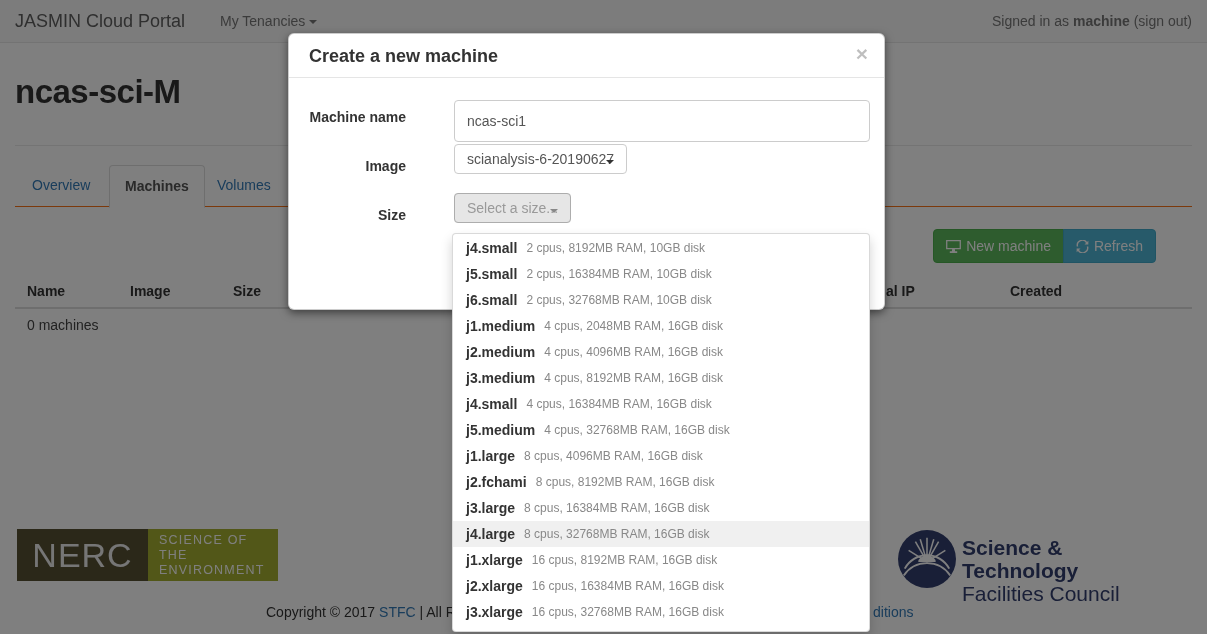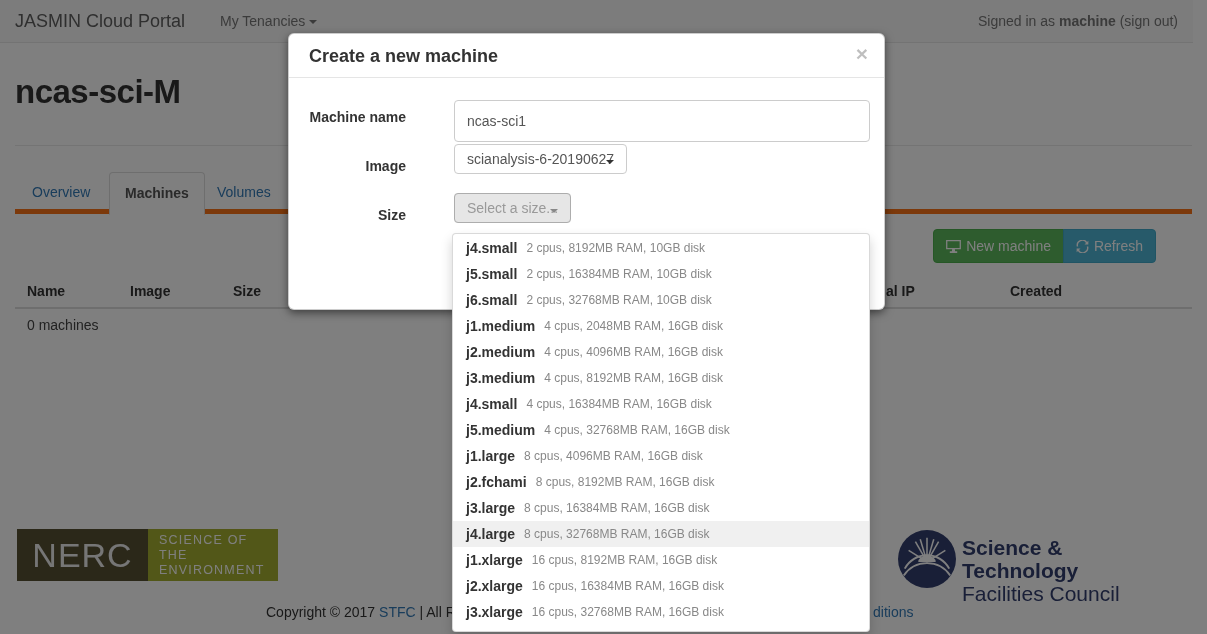--- a/index.html
+++ b/index.html
@@ -2,32 +2,32 @@
 <html><head>
 <meta charset="utf-8">
 <style>
   * { margin:0; padding:0; box-sizing:border-box; }
   html,body { width:1207px; height:634px; overflow:hidden; }
   body { position:relative; background:#fff; font-family:"Liberation Sans", sans-serif; font-size:14px; color:#333; }
 
   
   .page { position:absolute; inset:0; background:#fff; }
 
-  .navbar { position:absolute; top:0; left:0; right:14px; height:43px; background:#f8f8f8; border-bottom:1px solid #e7e7e7; }
+  .navbar { position:absolute; top:0; left:0; right:0; height:43px; background:#f8f8f8; border-bottom:1px solid #e7e7e7; }
   .navbar-brand { position:absolute; left:15px; top:0; line-height:42px; font-size:18px; color:#5f5f5f; cursor:pointer; }
   .navbar-menu { position:absolute; left:220px; top:0; line-height:42px; font-size:14px; color:#777; cursor:pointer; }
   .navbar-right { position:absolute; right:15px; top:0; line-height:42px; font-size:14px; color:#777; }
   .navbar-right b { font-weight:700; }
   .caret { display:inline-block; width:0; height:0; margin-left:4px; vertical-align:middle; border-left:4px solid transparent; border-right:4px solid transparent; border-top:4px solid currentColor; }
 
   .page-title { position:absolute; left:15px; top:73px; font-size:33px; font-weight:700; color:#333; letter-spacing:-0.5px; }
   .title-rule { position:absolute; left:15px; right:15px; top:145px; border-top:1px solid #e8e8e8; }
 
   
-  .tabs { position:absolute; left:15px; right:15px; top:172px; height:42px; border-bottom:5px solid #f97316; }
+  .tabs { position:absolute; left:15px; right:15px; top:165px; height:42px; border-bottom:1px solid #f97316; }
   .tab { position:absolute; top:0; height:42px; line-height:21px; padding:10px 15px; font-size:14px; color:#337ab7; cursor:pointer; border-radius:4px 4px 0 0; }
   .tab.t0 { left:2px; }
   .tab.t1 { left:94px;font-weight:bold; }
   .tab.t2 { left:187px; }
   .tab.active { color:#555; background:#fff; border:1px solid #ddd; border-bottom-color:transparent; height:43px; cursor:default; }
 
   
   .btn-group { position:absolute; top:229px; right:51px; height:34px; white-space:nowrap; }
   .btn { display:inline-block; height:34px; padding:6px 12px; font-size:14px; line-height:20px; color:#fff; border:1px solid transparent; cursor:pointer; vertical-align:top; }
   .btn svg { vertical-align:-2px; margin-right:5px; }

